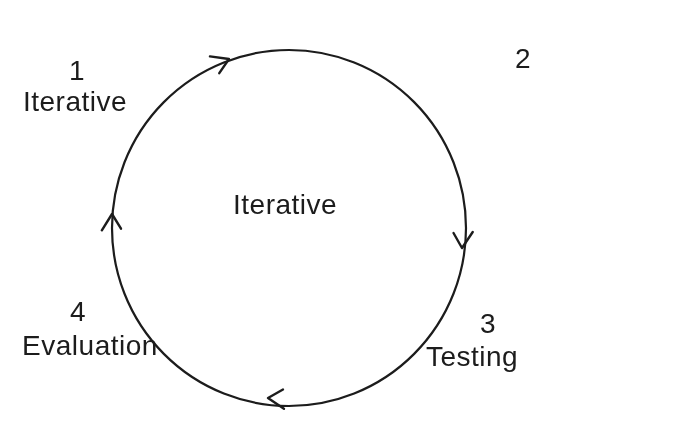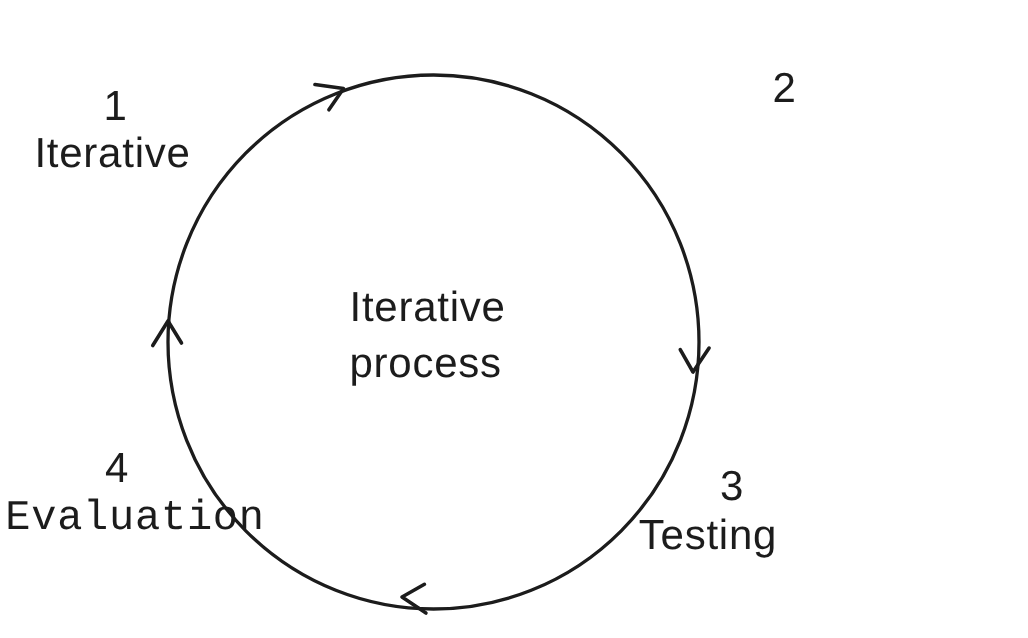--- a/index.html
+++ b/index.html
@@ -70,20 +70,19 @@
 
   <div class="txt num" style="left:77px; top:71px;">1</div>
   <div class="txt" style="left:75px; top:102px;">Iterative</div>
 
   <div class="txt num" style="left:523px; top:59px;">2</div>
 
   <div class="txt num" style="left:488px; top:324px;">3</div>
   <div class="txt" style="left:472px; top:357px;text-align:center;">Testing</div>
 
   <div class="txt num" style="left:78px; top:312px;">4</div>
-  <div class="txt" style="left:90px; top:346px;font-family:Liberation Mono, monospace;">Evaluation</div>
+  <div class="txt" style="left:90px; top:346px;">Evaluation</div>
 
   <div class="center-label">
     <div>Iterative</div>
-    <div>process</div>
   </div>
 
 </div>
 
 </body></html>

